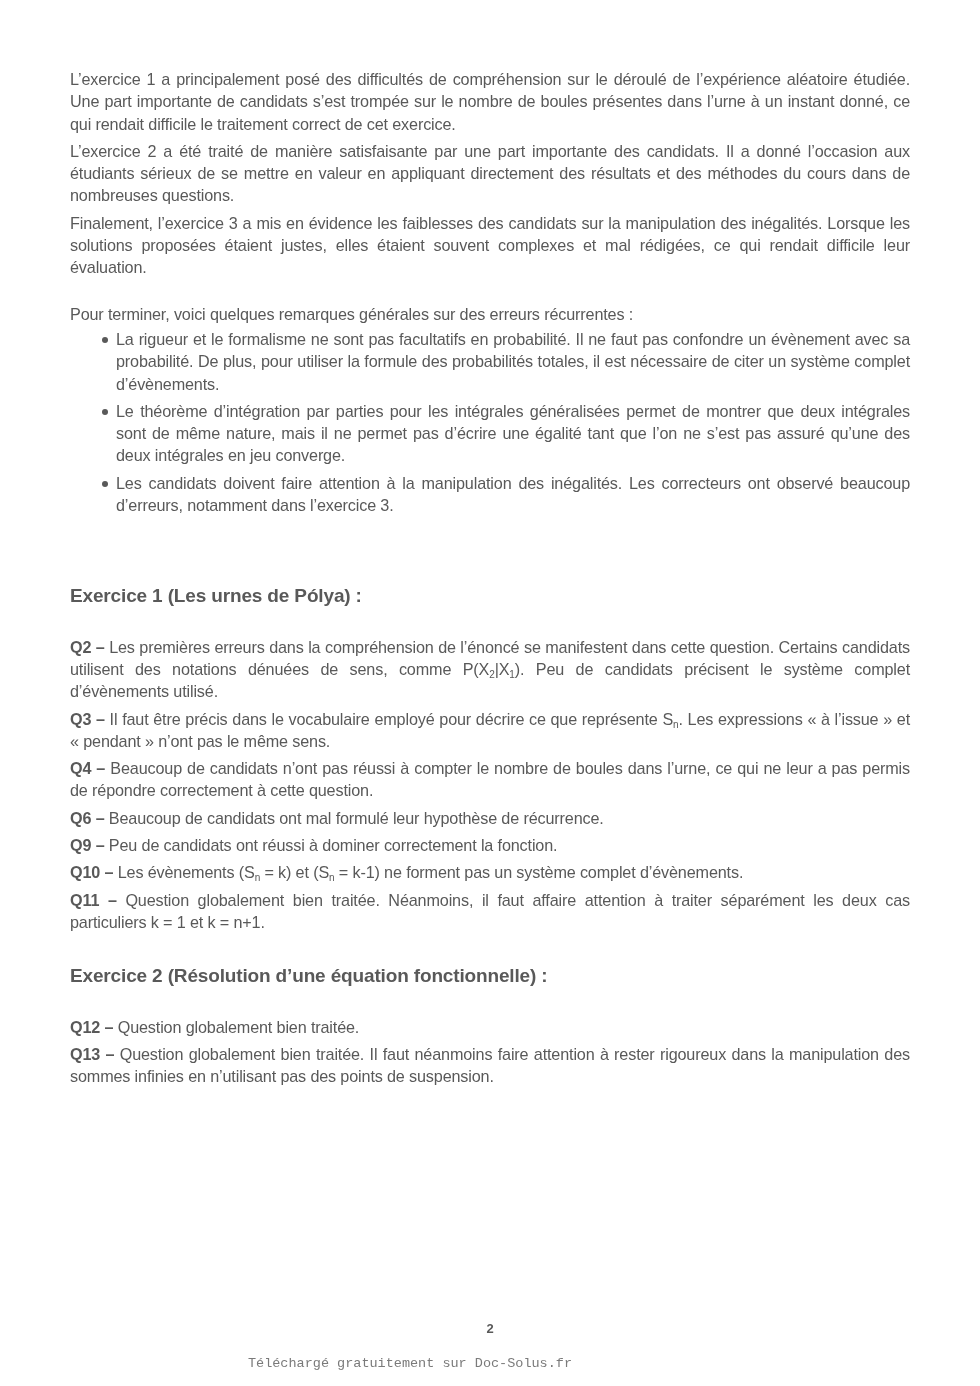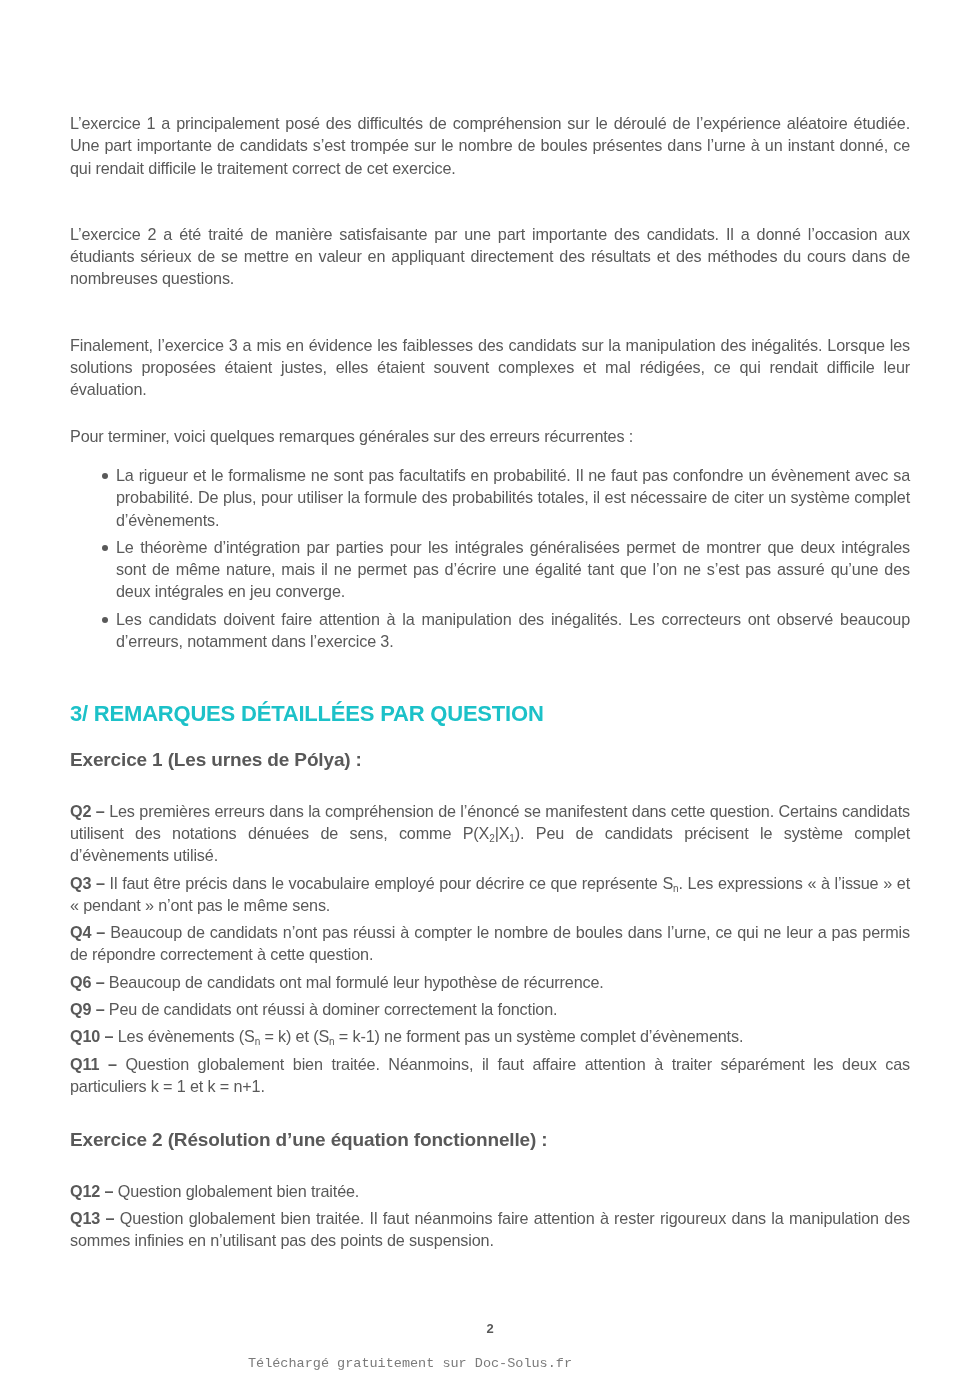--- a/index.html
+++ b/index.html
@@ -4,23 +4,23 @@
 <style>
   html, body { margin: 0; padding: 0; background: #ffffff; }
   body { width: 980px; height: 1386px; position: relative; overflow: hidden; }
   .page {
     position: absolute; left: 70px; top: 68px; width: 840px;
     font-family: "Liberation Sans", sans-serif;
     font-size: 16.2px; line-height: 22.3px; color: #595959;
     letter-spacing: -0.15px;
   }
   p { margin: 0; text-align: justify; }
-  .para { margin-bottom: 5px; margin-top: 44px; }
+  .para { margin-bottom: 5px; }
   .gap { height: 18px; }
-  ul.bullets { list-style: none; margin: 17px 0 0 0; padding: 0; }
+  ul.bullets { list-style: none; margin: 3px 0 0 0; padding: 0; }
   ul.bullets li { position: relative; padding-left: 46px; margin-bottom: 5px; text-align: justify; }
   ul.bullets li .dot {
     position: absolute; left: 32px; top: 9px; width: 6px; height: 6px;
     border-radius: 50%; background: #595959;
   }
   h2.section {
     margin: 0; font-family: "Liberation Sans", sans-serif;
     font-size: 22px; font-weight: bold; color: #1cc1c8; line-height: 28px;
     letter-spacing: -0.2px;
   }
@@ -52,21 +52,20 @@
 
   <p>Pour terminer, voici quelques remarques générales sur des erreurs récurrentes :</p>
   <ul class="bullets">
     <li><span class="dot"></span><span>La rigueur et le formalisme ne sont pas facultatifs en probabilité. Il ne faut pas confondre un évènement avec sa probabilité. De plus, pour utiliser la formule des probabilités totales, il est nécessaire de citer un système complet d’évènements.</span></li>
     <li><span class="dot"></span><span>Le théorème d’intégration par parties pour les intégrales généralisées permet de montrer que deux intégrales sont de même nature, mais il ne permet pas d’écrire une égalité tant que l’on ne s’est pas assuré qu’une des deux intégrales en jeu converge.</span></li>
     <li><span class="dot"></span><span>Les candidats doivent faire attention à la manipulation des inégalités. Les correcteurs ont observé beaucoup d’erreurs, notamment dans l’exercice 3.</span></li>
   </ul>
 
   <div style="height:43px"></div>
 
-  <h2 class="section">3/ REMARQUES DÉTAILLÉES PAR QUESTION</h2>
 
   <div style="height:21px"></div>
 
   <h3 class="exercise">Exercice 1 (Les urnes de Pólya) :</h3>
 
   <div style="height:28px"></div>
 
 
   <p class="q"><span class="qlabel">Q2 –</span> <span>Les premières erreurs dans la compréhension de l’énoncé se manifestent dans cette question. Certains candidats utilisent des notations dénuées de sens, comme P(X</span><sub>2</sub><span>|X</span><sub>1</sub><span>). Peu de candidats précisent le système complet d’évènements utilisé.</span></p>
 

